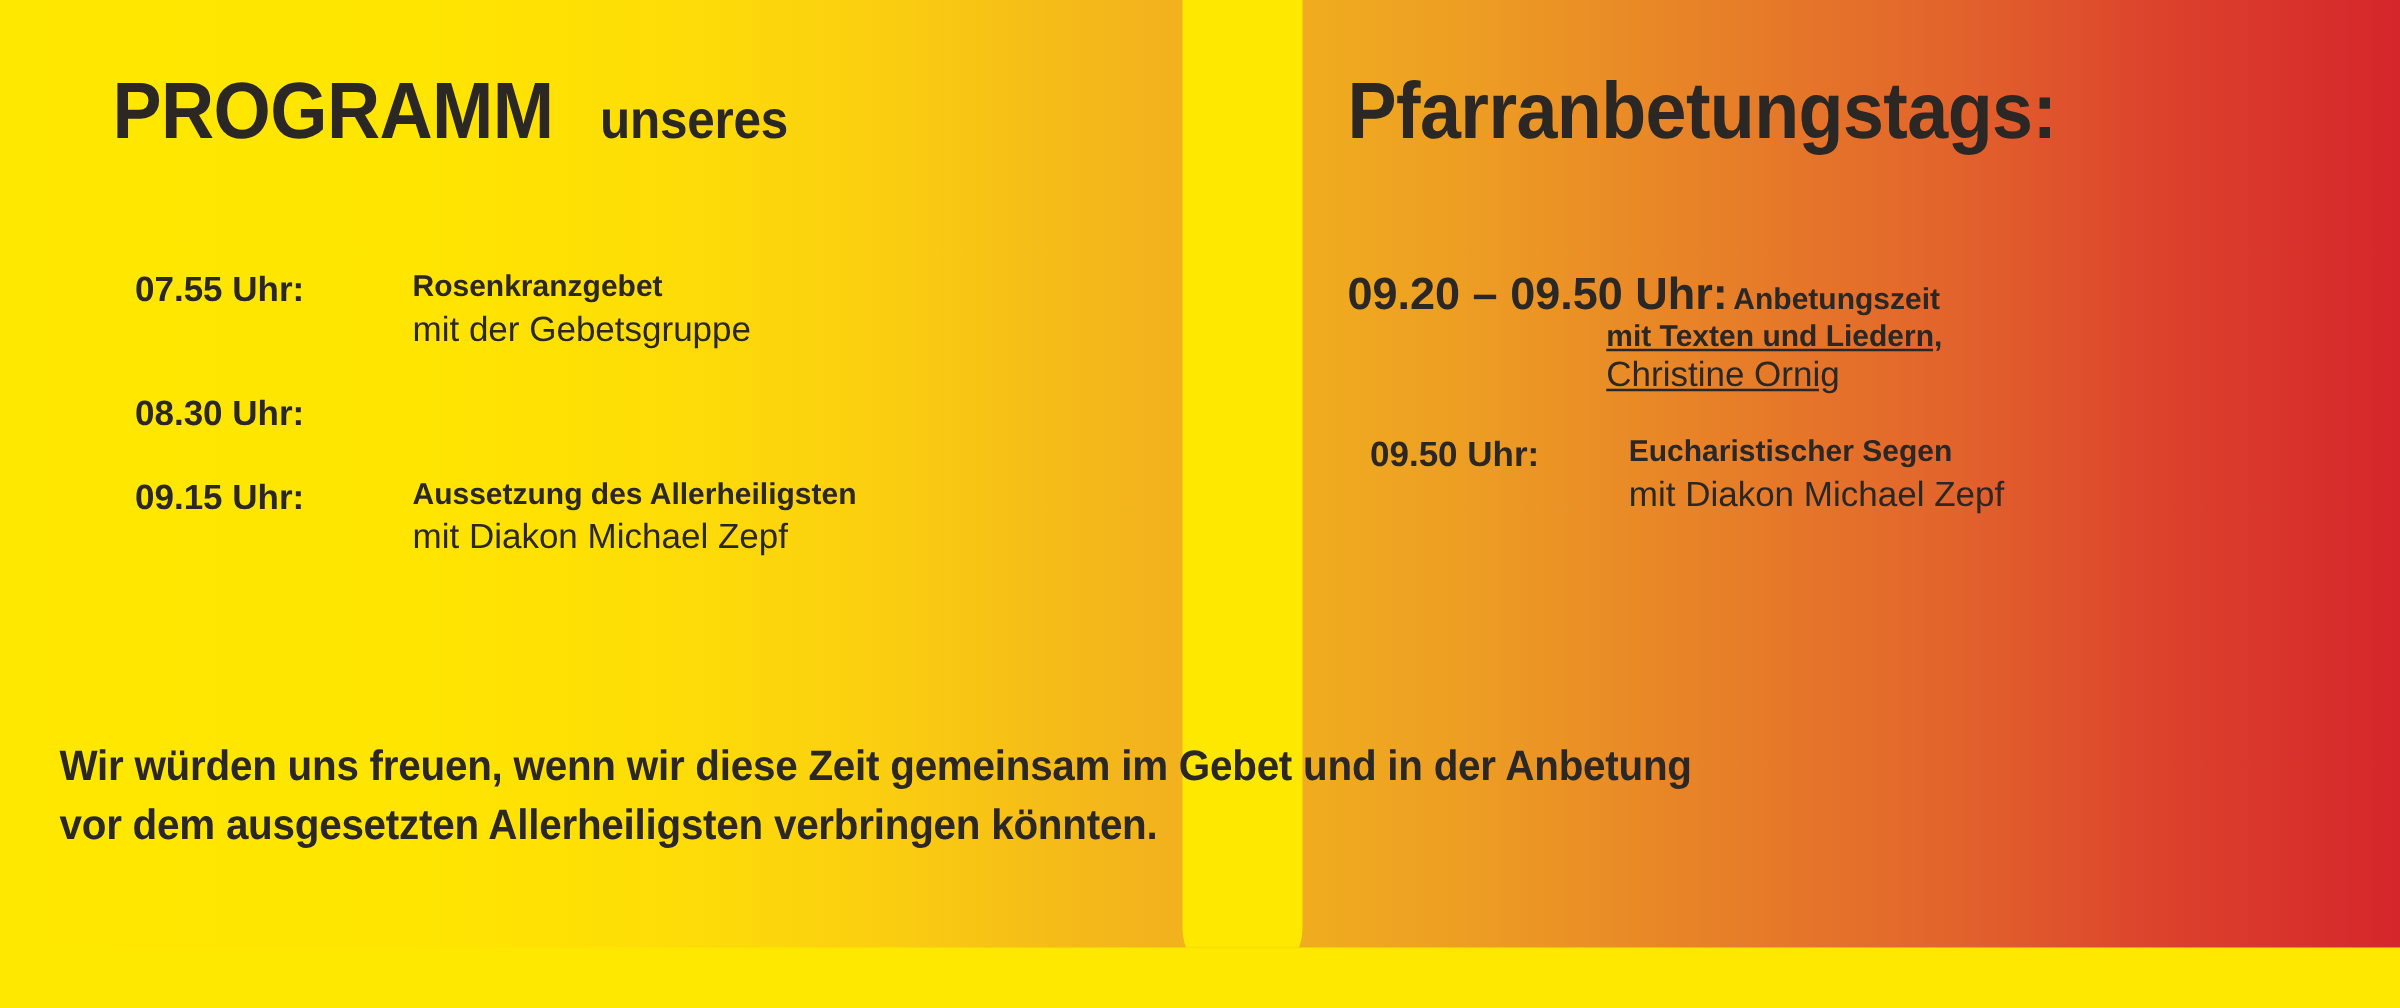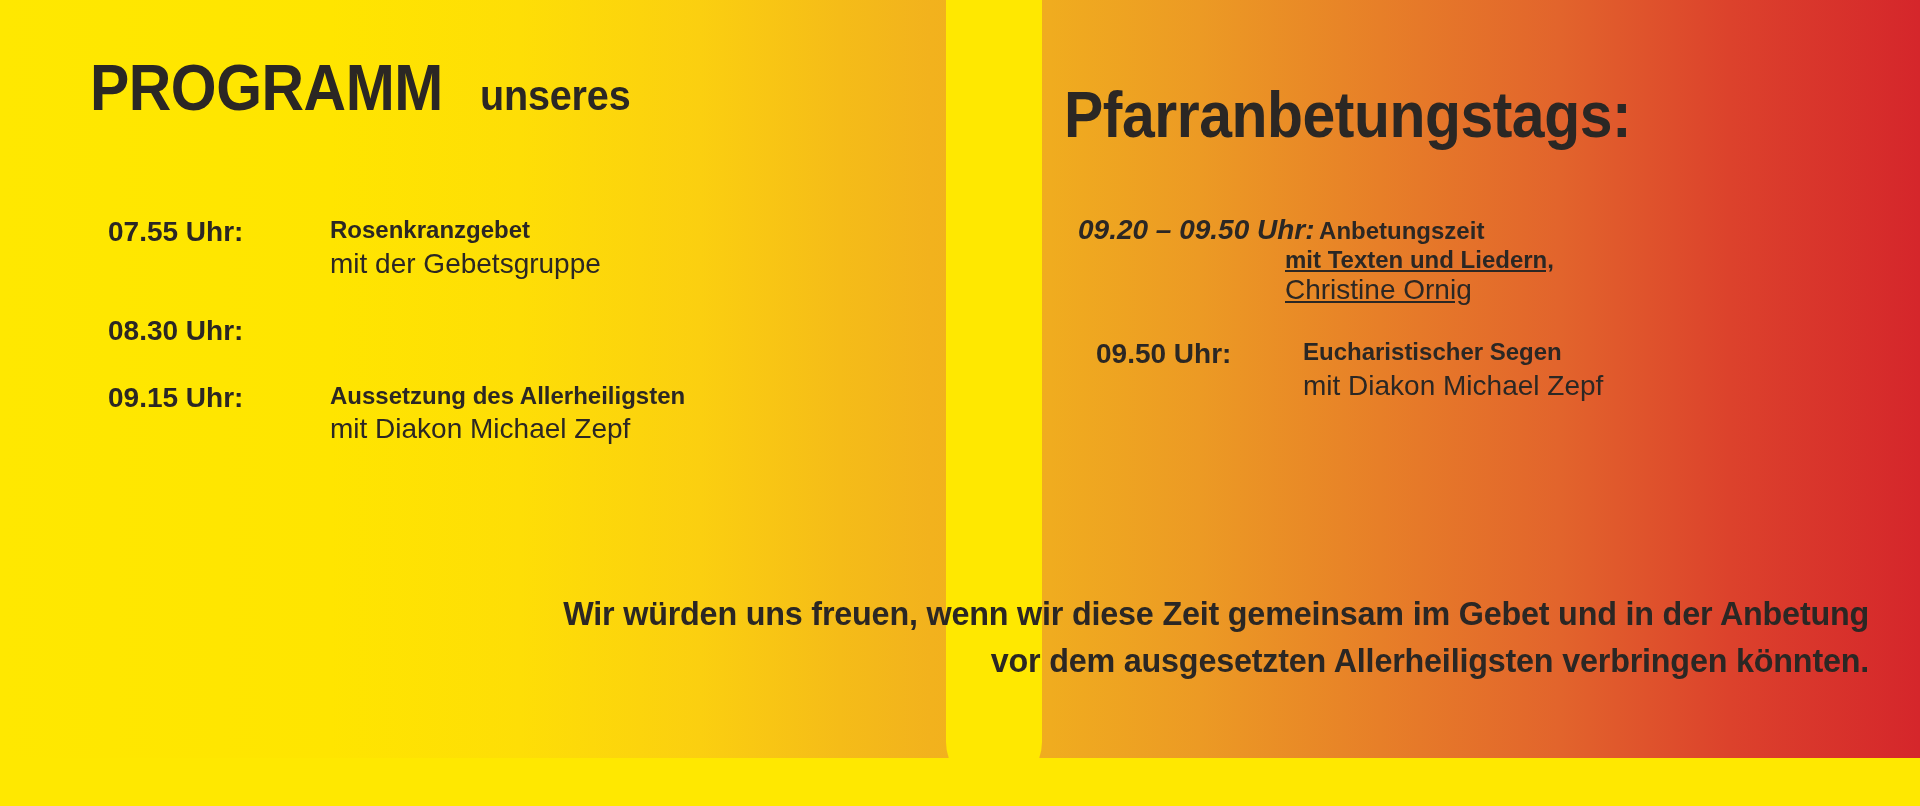--- a/index.html
+++ b/index.html
@@ -62,21 +62,21 @@
   #left-column  { left: 0;     width: 930px; }
   #right-column { left: 1000px; width: 920px; }
 
   .heading {
     position: absolute;
     top: 56px;
     white-space: nowrap;
     line-height: 1;
   }
   #left-heading  { left: 90px;  }
-  #right-heading { left: 64px; margin-top: 27px;  }
+  #right-heading { left: 78px;  }
 
   .heading-main {
     font-size: 64px;
     font-weight: bold;
     letter-spacing: -0.5px;
     transform: scaleX(0.92);
     transform-origin: left center;
     display: inline-block;
   }
   .heading-sub {
@@ -124,38 +124,37 @@
     white-space: nowrap;
   }
   .entry-note {
     font-size: 28px;
     font-weight: normal;
   }
 
   
   .entry.wide { display: block; }
   .entry.wide .entry-time-inline {
-    font-size: 28px;
-    font-weight: bold;
-    white-space: nowrap;
-    font-style: italic;
+    font-size: 36px;
+    font-weight: bold;
+    white-space: nowrap;
   }
   .entry.wide .entry-indent {
     padding-left: 207px;
     text-decoration: underline;
   }
 
   .spacer-sm { height: 30px; }
 
   #footer {
     position: absolute;
     left: 0;
-    right: 3px;
+    right: 16px;
     top: 590px;
-    text-align: right;
+    text-align: left;
     z-index: 2;
     color: #2b2724;
   }
   .footer-line {
     font-size: 34px;
     font-weight: bold;
     line-height: 1.38;
     letter-spacing: -0.2px;
     transform: scaleX(0.95);
     display: block;

